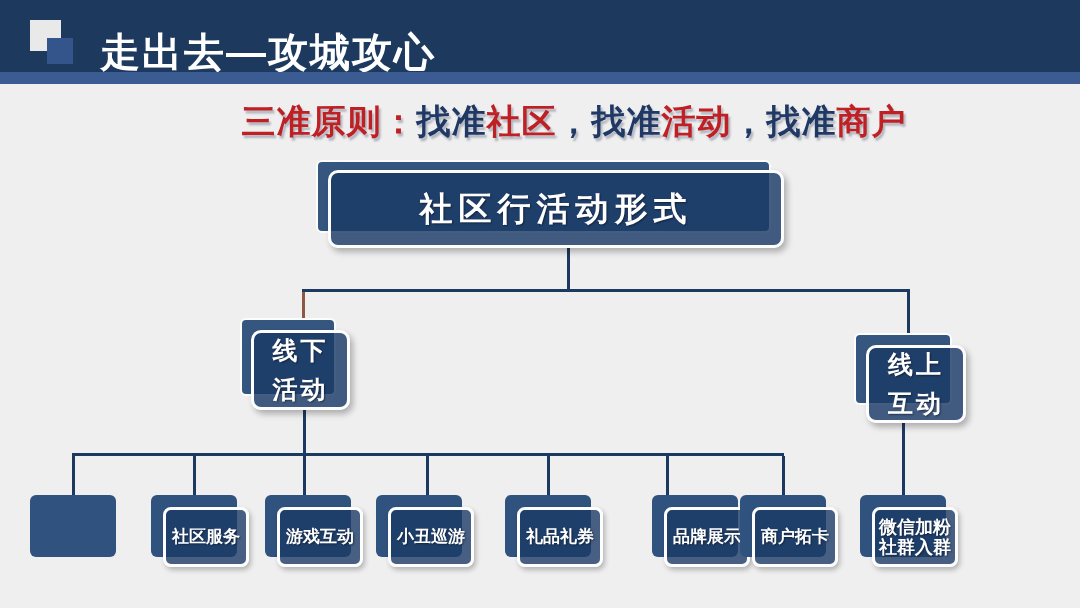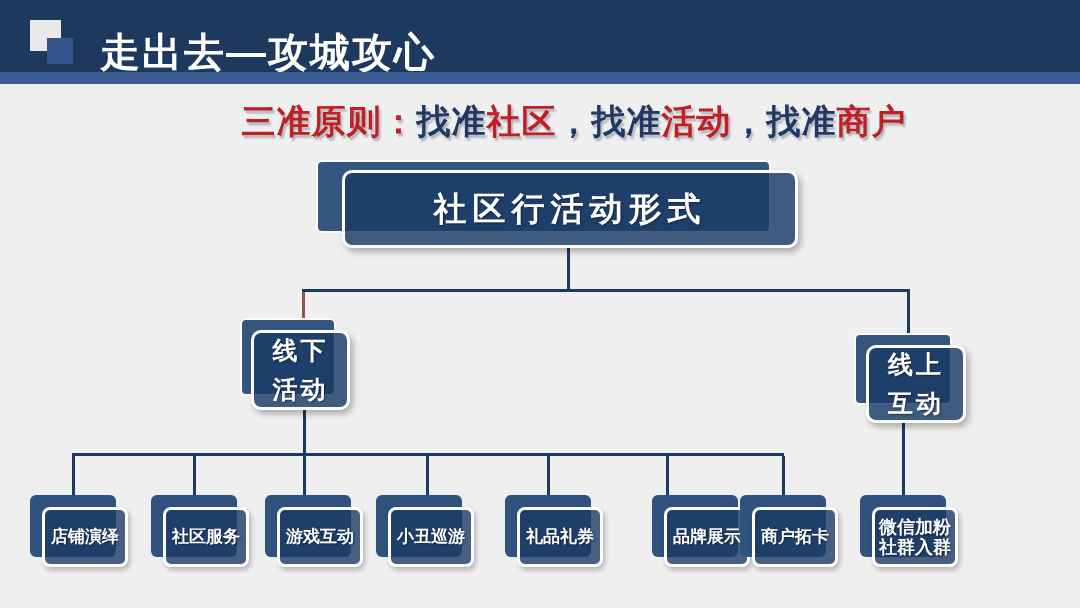--- a/index.html
+++ b/index.html
@@ -90,41 +90,38 @@
   <div class="vline" style="left:72px;top:456px;height:39px;"></div>
   <div class="vline" style="left:193px;top:456px;height:39px;"></div>
   <div class="vline" style="left:303px;top:456px;height:39px;"></div>
   <div class="vline" style="left:426px;top:456px;height:39px;"></div>
   <div class="vline" style="left:547px;top:456px;height:39px;"></div>
   <div class="vline" style="left:666px;top:456px;height:39px;"></div>
   <div class="vline" style="left:782px;top:456px;height:39px;"></div>
   <div class="vline" style="left:902px;top:423px;height:72px;"></div>
 
   <div class="node-back" style="left:316px;top:160px;width:451px;height:69px;"></div>
-  <div class="node-front" style="left:342px;top:170px;width:450px;height:72px;text-align:center;">
+  <div class="node-front" style="left:328px;top:170px;width:450px;height:72px;text-align:center;">
     <span class="root-label">社区行活动形式</span>
   </div>
 
   <div class="node-back" style="left:240px;top:318px;width:92px;height:74px;"></div>
   <div class="node-front" style="left:251px;top:330px;width:93px;height:74px;justify-content:center;">
     <span class="branch-label">线下
 活动</span>
   </div>
 
   <div class="node-back" style="left:854px;top:333px;width:94px;height:68px;"></div>
   <div class="node-front" style="left:866px;top:345px;width:94px;height:72px;">
     <span class="branch-label">线上
 互动</span>
   </div>
 
   <div class="leaf" style="left:30px;">
     <div class="leaf-back"></div>
-    <div class="leaf-front">
-      <span class="leaf-label">店铺演绎</span>
-    </div>
   </div>
   <div class="leaf" style="left:151px;">
     <div class="leaf-back"></div>
     <div class="leaf-front">
       <span class="leaf-label">社区服务</span>
     </div>
   </div>
   <div class="leaf" style="left:265px;padding-left:27px;">
     <div class="leaf-back"></div>
     <div class="leaf-front">

